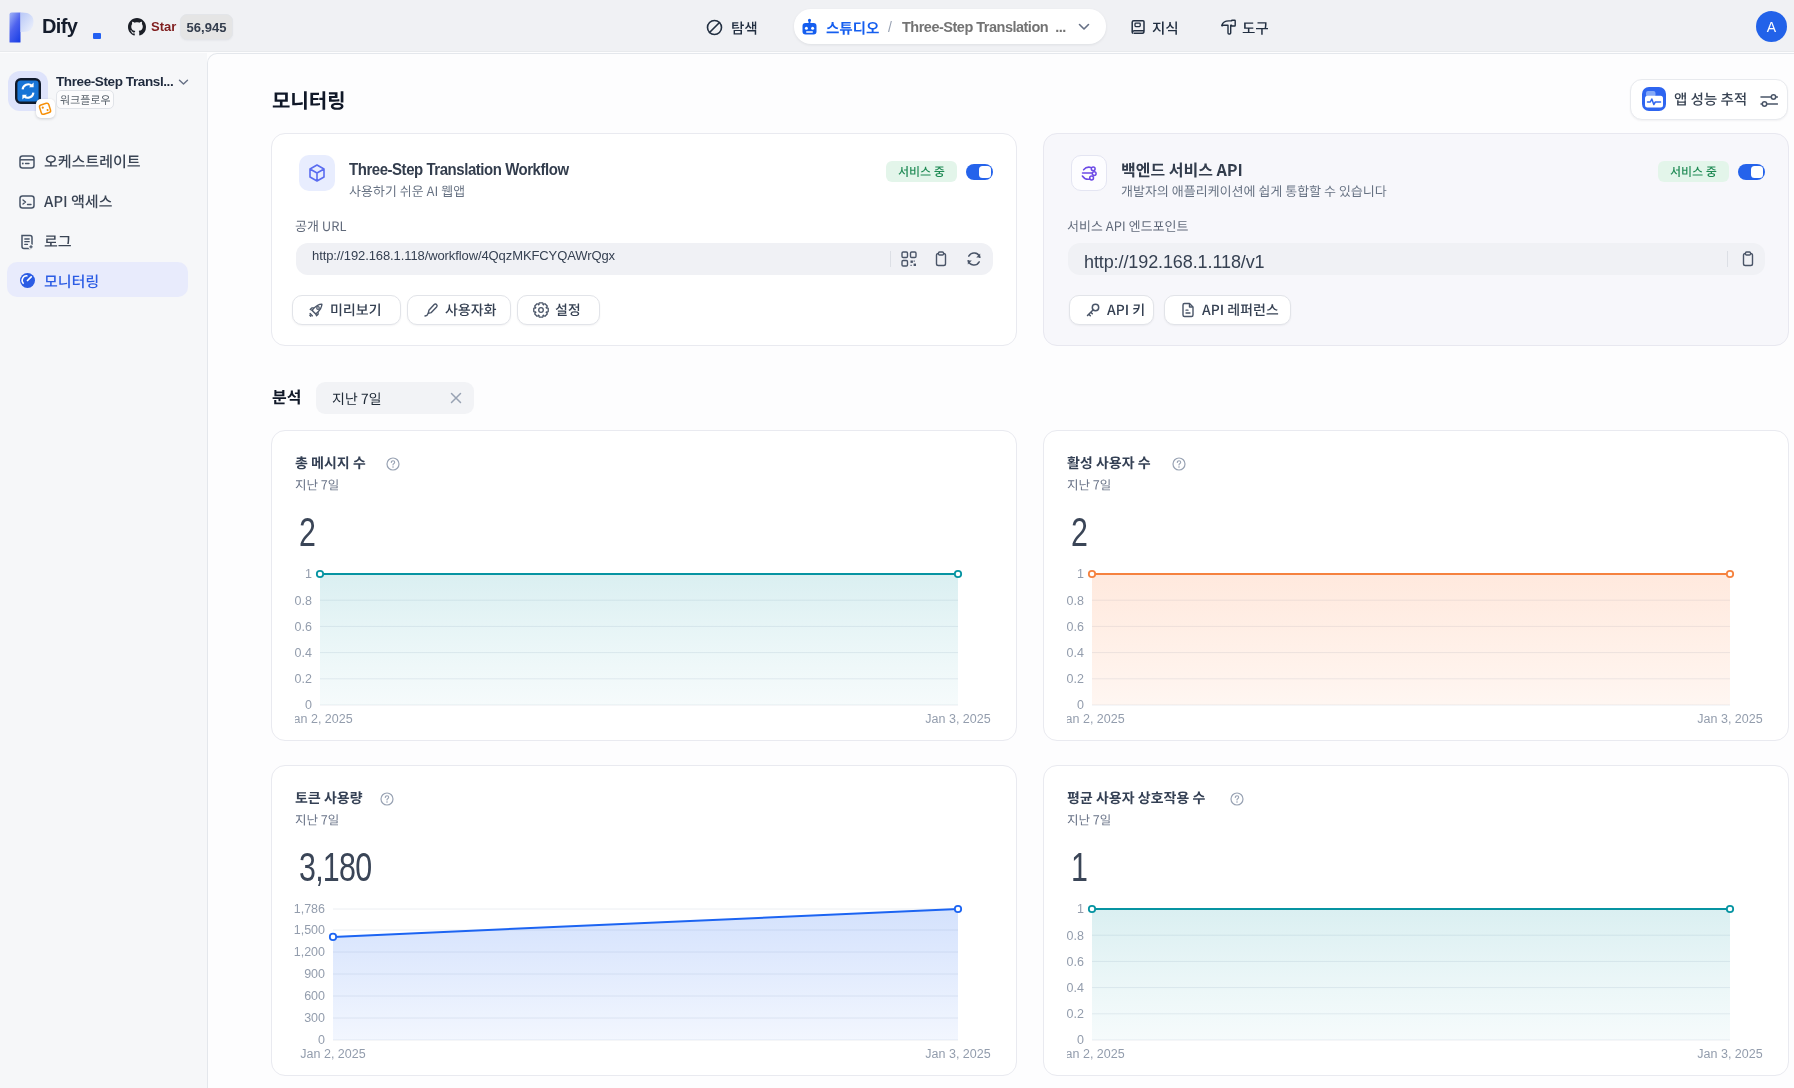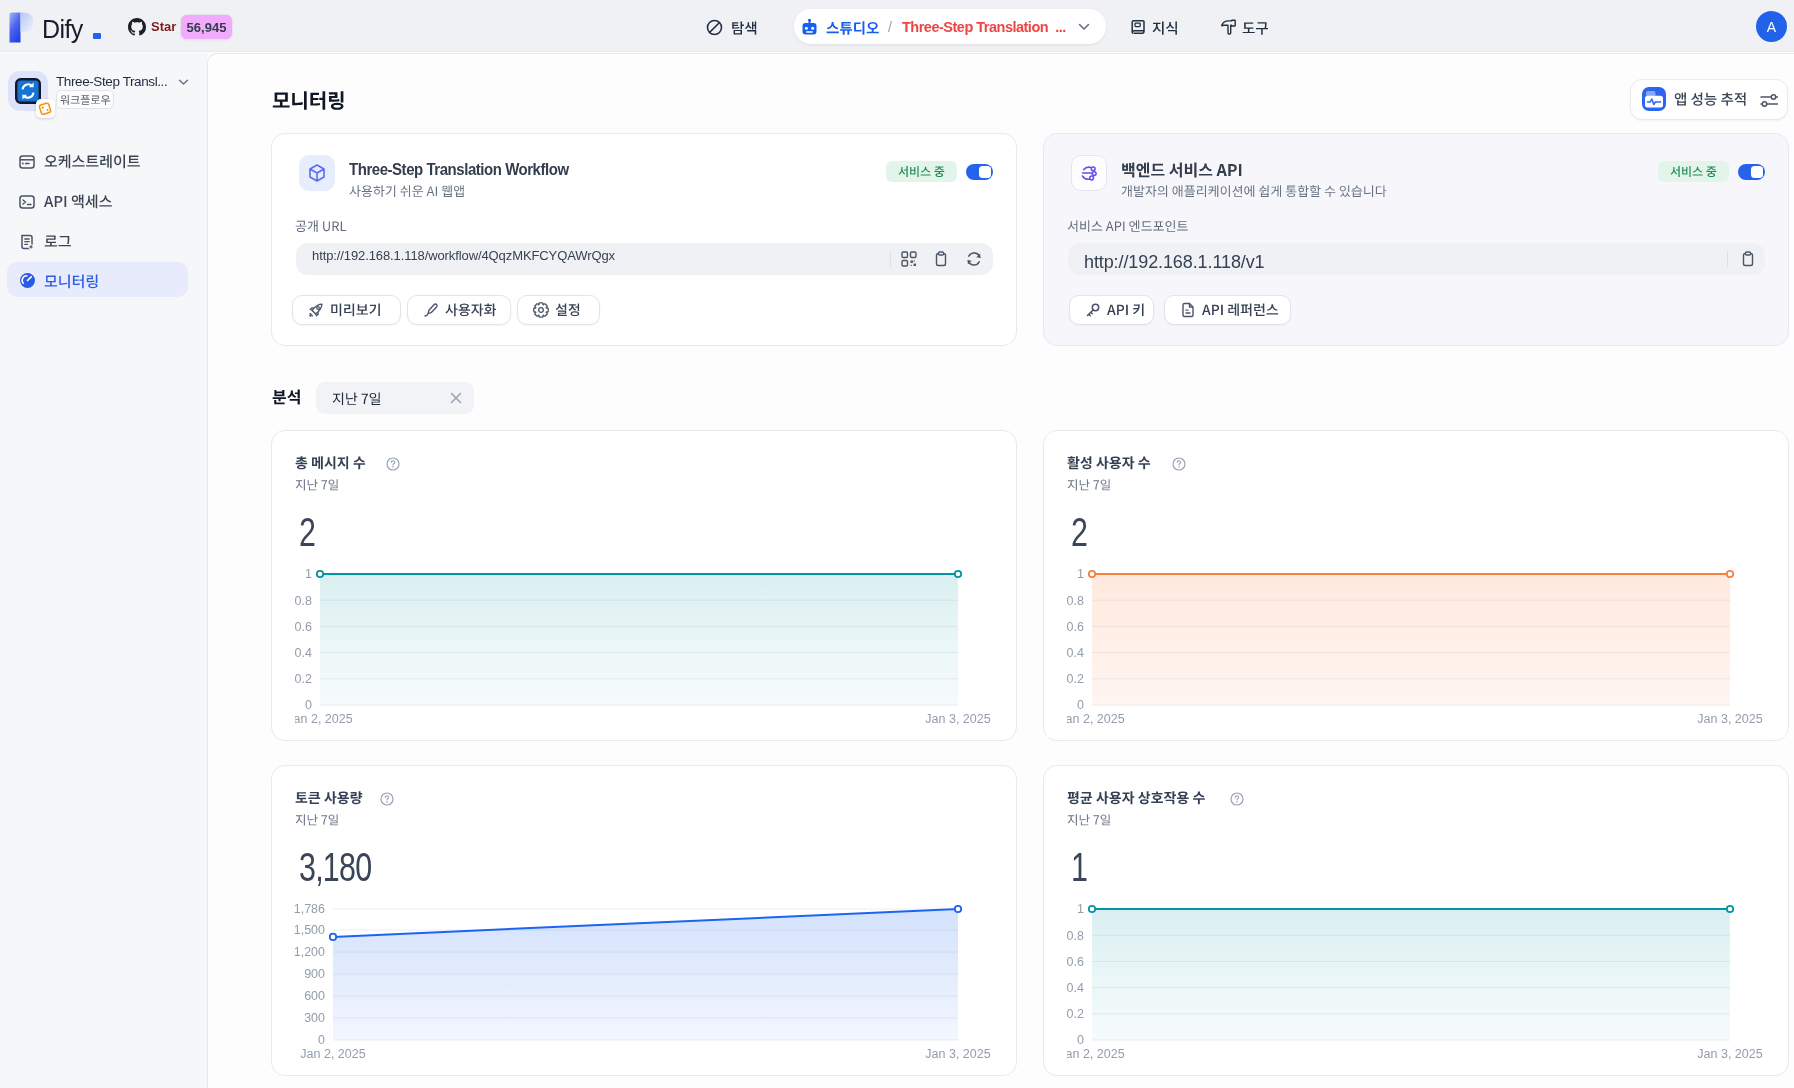--- a/index.html
+++ b/index.html
@@ -14,48 +14,48 @@
         <stop offset="1" stop-color="#1C40E6"></stop>
       </linearGradient>
 <linearGradient id="lgB" x1="0" y1="0" x2="0.9" y2="1">
         <stop offset="0" stop-color="#B7C7F7"></stop>
         <stop offset="1" stop-color="#EDF1FB"></stop>
       </linearGradient>
     </defs>
 <path d="M0.5 2.5 Q0.5 0.5 2.5 0.5 L11.5 0.5 L11.5 30 Q11.5 30.5 11 30.5 L1 30.5 Q0.5 30.5 0.5 30 Z" fill="url(#lgA)"></path>
 <path d="M11.5 0.5 L13 0.5 Q24.5 0.5 24.5 10 Q24.5 20 14 20 L11.5 20 Z" fill="url(#lgB)"></path>
   </svg>
-<div style="position:absolute;left:42px;top:15px;font-size:25px;font-weight:400;color:#151D2C;letter-spacing:-0.6px">Dify</div>
+<div style="position:absolute;left:42px;top:15px;font-size:20px;font-weight:700;color:#151D2C;letter-spacing:-0.6px">Dify</div>
 <div style="position:absolute;left:92.5px;top:33px;width:8px;height:5.5px;background:#2360F2;border-radius:1px"></div>
 <svg style="position:absolute;left:128px;top:18px;" width="18" height="18" viewBox="0 0 18 18" fill="none">
     <path d="M8 0C3.58 0 0 3.58 0 8c0 3.54 2.29 6.53 5.47 7.59.4.07.55-.17.55-.38 0-.19-.01-.82-.01-1.49-2.01.37-2.53-.49-2.69-.94-.09-.23-.48-.94-.82-1.13-.28-.15-.68-.52-.01-.53.63-.01 1.08.58 1.23.82.72 1.21 1.87.87 2.33.66.07-.52.28-.87.51-1.07-1.78-.2-3.64-.89-3.64-3.95 0-.87.31-1.59.82-2.15-.08-.2-.36-1.02.08-2.12 0 0 .67-.21 2.2.82.64-.18 1.32-.27 2-.27s1.36.09 2 .27c1.53-1.04 2.2-.82 2.2-.82.44 1.1.16 1.92.08 2.12.51.56.82 1.27.82 2.15 0 3.07-1.87 3.75-3.65 3.95.29.25.54.73.54 1.48 0 1.07-.01 1.93-.01 2.2 0 .21.15.46.55.38A8.01 8.01 0 0 0 16 8c0-4.42-3.58-8-8-8z" transform="scale(1.125)" fill="#1B1F27"></path>
   </svg>
 <div style="position:absolute;left:151px;top:19px;font-size:13px;font-weight:600;color:#7f1d1d">Star</div>
-<div style="position:absolute;left:180px;top:14px;width:53px;height:26px;background:#f0abfc;border:1px solid #E3E5E9;border-radius:7px;box-shadow:0 1px 2px rgba(16,24,40,.04);display:flex;align-items:center;justify-content:center;font-size:13px;font-weight:700;color:#333D4D">56,945</div>
+<div style="position:absolute;left:180px;top:14px;width:53px;height:26px;background:#e5e5e5;border:1px solid #E3E5E9;border-radius:7px;box-shadow:0 1px 2px rgba(16,24,40,.04);display:flex;align-items:center;justify-content:center;font-size:13px;font-weight:700;color:#333D4D">56,945</div>
 <svg style="position:absolute;left:706px;top:19px;" width="17" height="17" viewBox="0 0 17 17" fill="none">
     <circle cx="8.5" cy="8.5" r="7" stroke="#222F41" stroke-width="1.6"></circle>
     <path d="M3.5 13.5 L13.5 3.5" stroke="#222F41" stroke-width="1.6" stroke-linecap="round"></path>
   </svg>
 <svg style="position:absolute;left:731.0px;top:18.5px;overflow:visible" width="27" height="20" viewBox="0 -14.5 27 20">
     <path d="M1.2 -6H2.3Q3.6 -6 4.6 -6.1Q5.6 -6.1 6.4 -6.2Q7.3 -6.3 8.1 -6.4L8.3 -5.2Q7.4 -5.1 6.5 -5Q5.7 -4.9 4.6 -4.9Q3.6 -4.8 2.3 -4.8H1.2ZM1.2 -11.3H7.3V-10H2.7V-5.5H1.2ZM2.2 -8.7H7.1V-7.5H2.2ZM2.6 -3.6H11V1H2.6ZM9.5 -2.4H4V-0.2H9.5ZM9.5 -12H11V-4.3H9.5ZM10.6 -8.9H12.9V-7.6H10.6Z M16.6 -11.3H17.8V-9.6Q17.8 -8.6 17.5 -7.5Q17.1 -6.5 16.4 -5.7Q15.8 -4.9 14.7 -4.4L13.9 -5.6Q14.8 -6 15.4 -6.7Q16 -7.3 16.3 -8.1Q16.6 -8.9 16.6 -9.6ZM16.9 -11.3H18.1V-9.6Q18.1 -8.9 18.4 -8.2Q18.6 -7.5 19.2 -6.9Q19.8 -6.3 20.6 -5.9L19.8 -4.8Q18.9 -5.2 18.2 -5.9Q17.5 -6.7 17.2 -7.6Q16.9 -8.6 16.9 -9.6ZM23.8 -12H25.2V-4H23.8ZM21.9 -8.7H24.2V-7.5H21.9ZM21 -11.8H22.4V-4.1H21ZM16.2 -3.4H25.2V1.2H23.7V-2.1H16.2Z" fill="#222F41"></path>
   </svg>
 <div style="position:absolute;left:794px;top:9px;width:312px;height:35px;background:#fff;border-radius:17px;box-shadow:0 1px 3px rgba(16,24,40,.08)"></div>
 <svg style="position:absolute;left:800px;top:18px;" width="19" height="19" viewBox="0 0 19 19" fill="none">
     <rect x="2.5" y="5" width="14" height="11.5" rx="3" fill="#155EEF"></rect>
     <rect x="8.6" y="1.5" width="1.8" height="4" fill="#155EEF"></rect>
     <circle cx="9.5" cy="2.2" r="1.5" fill="#155EEF"></circle>
     <circle cx="6.4" cy="10.2" r="1.5" fill="#fff"></circle>
     <circle cx="12.6" cy="10.2" r="1.5" fill="#fff"></circle>
     <rect x="6" y="13.2" width="7" height="1.6" rx="0.8" fill="#fff"></rect>
   </svg>
 <svg style="position:absolute;left:826.0px;top:18.5px;overflow:visible" width="53" height="20" viewBox="0 -14.5 53 20">
     <path d="M5.6 -11.4H7.2V-10.4Q7.2 -9.5 7 -8.7Q6.8 -7.9 6.3 -7.2Q5.8 -6.4 5.2 -5.9Q4.5 -5.3 3.6 -4.8Q2.8 -4.4 1.7 -4.2L0.9 -5.8Q1.8 -6 2.5 -6.3Q3.3 -6.6 3.8 -7.1Q4.4 -7.6 4.8 -8.1Q5.2 -8.7 5.4 -9.2Q5.6 -9.8 5.6 -10.4ZM6 -11.4H7.6V-10.4Q7.6 -9.8 7.8 -9.2Q8 -8.6 8.4 -8.1Q8.8 -7.5 9.4 -7.1Q9.9 -6.6 10.7 -6.3Q11.4 -6 12.3 -5.8L11.5 -4.2Q10.5 -4.4 9.6 -4.8Q8.7 -5.3 8.1 -5.8Q7.4 -6.4 6.9 -7.1Q6.4 -7.9 6.2 -8.7Q6 -9.5 6 -10.4ZM0.6 -1.9H12.8V-0.3H0.6Z M13.9 -4.2H26.1V-2.7H13.9ZM15.4 -6.6H24.8V-5.1H15.4ZM15.4 -11.6H24.7V-10.1H17.3V-6.3H15.4ZM16.8 -9.1H24.4V-7.7H16.8ZM16.7 -3.5H18.7V1.3H16.7ZM21.4 -3.5H23.3V1.3H21.4Z M36.5 -12.2H38.4V1.3H36.5ZM28.1 -3.5H29.2Q30.7 -3.5 31.7 -3.5Q32.8 -3.5 33.7 -3.6Q34.6 -3.7 35.5 -3.9L35.6 -2.3Q34.7 -2.1 33.8 -2Q32.9 -1.9 31.8 -1.9Q30.7 -1.9 29.2 -1.9H28.1ZM28.1 -11H34.6V-9.4H30V-2.9H28.1Z M45.7 -4.6H47.6V-1.5H45.7ZM46.7 -11.5Q48.1 -11.5 49.2 -11Q50.4 -10.5 51 -9.7Q51.7 -8.9 51.7 -7.8Q51.7 -6.6 51 -5.8Q50.4 -5 49.2 -4.5Q48.1 -4 46.7 -4Q45.3 -4 44.1 -4.5Q43 -5 42.3 -5.8Q41.7 -6.6 41.7 -7.8Q41.7 -8.9 42.3 -9.7Q43 -10.5 44.1 -11Q45.3 -11.5 46.7 -11.5ZM46.7 -9.9Q45.8 -9.9 45.1 -9.7Q44.4 -9.4 44 -8.9Q43.6 -8.5 43.6 -7.8Q43.6 -7.1 44 -6.6Q44.4 -6.1 45.1 -5.8Q45.8 -5.6 46.7 -5.6Q47.6 -5.6 48.3 -5.8Q49 -6.1 49.4 -6.6Q49.8 -7.1 49.8 -7.8Q49.8 -8.5 49.4 -8.9Q49 -9.4 48.3 -9.7Q47.6 -9.9 46.7 -9.9ZM40.6 -1.8H52.8V-0.3H40.6Z" fill="#155EEF"></path>
   </svg>
 <div style="position:absolute;left:888px;top:19px;font-size:14px;color:#98A2B3">/</div>
-<div style="position:absolute;left:902px;top:19px;font-size:14.5px;font-weight:700;color:#ef4444;letter-spacing:-0.5px">Three-Step Translation &nbsp;...</div>
+<div style="position:absolute;left:902px;top:19px;font-size:14.5px;font-weight:700;color:#737373;letter-spacing:-0.5px">Three-Step Translation &nbsp;...</div>
 <svg style="position:absolute;left:1078px;top:23px;" width="12" height="8" viewBox="0 0 12 8" fill="none">
     <path d="M1.5 1.5 L6 6 L10.5 1.5" stroke="#667085" stroke-width="1.6" stroke-linecap="round" stroke-linejoin="round"></path>
   </svg>
 <svg style="position:absolute;left:1130px;top:19px;" width="17" height="17" viewBox="0 0 17 17" fill="none">
     <path d="M3.2 14.2 Q2.2 14.2 2.2 13.2 L2.2 3.2 Q2.2 1.8 3.8 1.8 L13 1.8 Q14 1.8 14 2.8 L14 11.6" stroke="#222F41" stroke-width="1.5" fill="none" stroke-linejoin="round"></path>
     <path d="M2.4 13 Q2.8 11.8 4.2 11.8 L14 11.8 Q14 14.3 12.5 14.3 L3.6 14.3" stroke="#222F41" stroke-width="1.5" fill="none" stroke-linejoin="round"></path>
     <rect x="5" y="4.2" width="5.2" height="3.4" rx="0.8" stroke="#222F41" stroke-width="1.3"></rect>
   </svg>
 <svg style="position:absolute;left:1152.0px;top:18.5px;overflow:visible" width="27" height="20" viewBox="0 -14.5 27 20">
     <path d="M4 -10.1H5.2V-8.2Q5.2 -7.1 5 -6.1Q4.7 -5 4.2 -4.1Q3.7 -3.2 3 -2.5Q2.3 -1.7 1.5 -1.3L0.6 -2.5Q1.4 -2.9 2 -3.5Q2.6 -4.1 3.1 -4.9Q3.5 -5.7 3.8 -6.5Q4 -7.4 4 -8.2ZM4.4 -10.1H5.6V-8.2Q5.6 -7.4 5.8 -6.6Q6.1 -5.8 6.5 -5Q7 -4.3 7.6 -3.8Q8.2 -3.2 9 -2.9L8.1 -1.7Q7.3 -2 6.6 -2.7Q5.9 -3.4 5.4 -4.3Q4.9 -5.1 4.6 -6.1Q4.4 -7.1 4.4 -8.2ZM1.1 -10.7H8.5V-9.5H1.1ZM10 -12H11.6V1.2H10Z M17.3 -11.4H18.6V-10.2Q18.6 -8.9 18.1 -7.8Q17.7 -6.7 16.8 -5.9Q16 -5 14.8 -4.6L14.1 -5.8Q14.8 -6.1 15.4 -6.5Q16 -7 16.5 -7.6Q16.9 -8.1 17.1 -8.8Q17.3 -9.5 17.3 -10.2ZM17.6 -11.4H18.8V-10.2Q18.8 -9.5 19.1 -8.9Q19.3 -8.2 19.7 -7.7Q20.1 -7.1 20.7 -6.7Q21.3 -6.3 22.1 -6L21.3 -4.8Q20.1 -5.2 19.3 -6Q18.5 -6.8 18 -7.9Q17.6 -8.9 17.6 -10.2ZM16 -3.5H24.9V1.2H23.4V-2.3H16ZM23.4 -12H24.9V-4.1H23.4Z" fill="#222F41"></path>
@@ -76,21 +76,21 @@
     <path d="M7.4 21.4 L7.4 16.8 L12 16.8 Z" fill="#fff"></path>
   </svg>
 <div style="position:absolute;left:36px;top:99px;width:19px;height:19px;border-radius:5px;background:#fff;box-shadow:0 1px 3px rgba(16,24,40,.18)"></div>
 <svg style="position:absolute;left:38px;top:101px;" width="15" height="15" viewBox="0 0 15 15" fill="none">
     <g transform="rotate(-18 7.5 7.5)">
       <rect x="2.2" y="2.8" width="9.6" height="9.6" rx="2" stroke="#F79009" stroke-width="1.5" fill="none"></rect>
       <circle cx="5.2" cy="5.8" r="1.1" fill="#F79009"></circle>
       <circle cx="9" cy="9.6" r="1.1" fill="#F79009"></circle>
     </g>
   </svg>
-<div style="position:absolute;left:56px;top:74px;font-size:13.5px;font-weight:400;color:#1F2A3D;letter-spacing:-0.4px">Three-Step Transl...</div>
+<div style="position:absolute;left:56px;top:74px;font-size:13.5px;font-weight:700;color:#1F2A3D;letter-spacing:-0.4px">Three-Step Transl...</div>
 <svg style="position:absolute;left:178px;top:79px;" width="11" height="7" viewBox="0 0 11 7" fill="none">
     <path d="M1.5 1.2 L5.5 5 L9.5 1.2" stroke="#667085" stroke-width="1.4" stroke-linecap="round" stroke-linejoin="round"></path>
   </svg>
 <div style="position:absolute;left:56px;top:90px;width:58px;height:19px;background:#FCFCFD;border:1px solid #E1E4E9;border-radius:5px"></div>
 <svg style="position:absolute;left:59.7px;top:93.0px;overflow:visible" width="51" height="15" viewBox="0 -11.0 51 15">
     <path d="M3.2 -3.5H4.2V0.5H3.2ZM7.8 -9.1H8.7V0.9H7.8ZM0.6 -3.1 0.5 -3.9Q1.5 -3.9 2.6 -3.9Q3.7 -3.9 4.8 -4Q6 -4 7.1 -4.2L7.1 -3.5Q6 -3.3 4.9 -3.2Q3.7 -3.1 2.6 -3.1Q1.6 -3.1 0.6 -3.1ZM5.6 -2.3H8V-1.6H5.6ZM3.8 -8.6Q4.5 -8.6 5 -8.4Q5.6 -8.1 5.9 -7.7Q6.2 -7.2 6.2 -6.6Q6.2 -6 5.9 -5.6Q5.6 -5.2 5 -4.9Q4.5 -4.7 3.8 -4.7Q3 -4.7 2.5 -4.9Q1.9 -5.2 1.6 -5.6Q1.3 -6 1.3 -6.6Q1.3 -7.2 1.6 -7.7Q1.9 -8.1 2.5 -8.4Q3 -8.6 3.8 -8.6ZM3.8 -7.9Q3.3 -7.9 2.9 -7.7Q2.5 -7.6 2.3 -7.3Q2.1 -7 2.1 -6.6Q2.1 -6.3 2.3 -6Q2.5 -5.7 2.9 -5.5Q3.3 -5.4 3.8 -5.4Q4.2 -5.4 4.6 -5.5Q5 -5.7 5.2 -6Q5.4 -6.3 5.4 -6.6Q5.4 -7 5.2 -7.3Q5 -7.6 4.6 -7.7Q4.2 -7.9 3.8 -7.9Z M11.7 -8.1H18.1V-7.3H11.7ZM10.7 -1.3H19.7V-0.5H10.7ZM17.7 -8.1H18.6V-6.9Q18.6 -6.1 18.5 -5.4Q18.5 -4.7 18.4 -3.9Q18.3 -3 18.1 -2L17.2 -2.1Q17.4 -3.1 17.5 -3.9Q17.6 -4.7 17.6 -5.4Q17.7 -6.1 17.7 -6.9ZM17.9 -5.3V-4.6L11.6 -4.3L11.5 -5.1Z M21.6 -8.8H28.9V-8.1H21.6ZM21.7 -6.2H28.9V-5.5H21.7ZM23.1 -8.5H24V-5.7H23.1ZM26.5 -8.5H27.4V-5.7H26.5ZM20.8 -4.7H29.8V-3.9H20.8ZM21.9 -3.1H28.6V-0.9H22.8V0.3H21.9V-1.5H27.7V-2.4H21.9ZM21.9 0H28.9V0.7H21.9Z M30.9 -1.1H39.9V-0.4H30.9ZM34.9 -3.3H35.8V-0.8H34.9ZM32 -8.4H38.8V-5.3H32.9V-3.4H32V-6.1H37.9V-7.6H32ZM32 -3.7H39V-3H32Z M41 -3.4H50V-2.6H41ZM45.1 -2.9H46V0.9H45.1ZM45.5 -8.7Q46.6 -8.7 47.3 -8.4Q48.1 -8.2 48.6 -7.7Q49 -7.2 49 -6.5Q49 -5.9 48.6 -5.4Q48.1 -4.9 47.3 -4.6Q46.6 -4.3 45.5 -4.3Q44.5 -4.3 43.7 -4.6Q42.9 -4.9 42.5 -5.4Q42 -5.9 42 -6.5Q42 -7.2 42.5 -7.7Q42.9 -8.2 43.7 -8.4Q44.5 -8.7 45.5 -8.7ZM45.5 -8Q44.8 -8 44.2 -7.8Q43.6 -7.6 43.3 -7.3Q43 -7 43 -6.5Q43 -6.1 43.3 -5.7Q43.6 -5.4 44.2 -5.2Q44.8 -5.1 45.5 -5.1Q46.3 -5.1 46.8 -5.2Q47.4 -5.4 47.7 -5.7Q48.1 -6.1 48.1 -6.5Q48.1 -7 47.7 -7.3Q47.4 -7.6 46.8 -7.8Q46.3 -8 45.5 -8Z" fill="#57606A"></path>
   </svg>
 <svg style="position:absolute;left:19px;top:154px;" width="16" height="16" viewBox="0 0 16 16" fill="none">
     <rect x="1" y="2" width="14" height="12" rx="2.5" stroke="#475467" stroke-width="1.5"></rect>
     <path d="M1 5.8 L15 5.8" stroke="#475467" stroke-width="1.5"></path>

